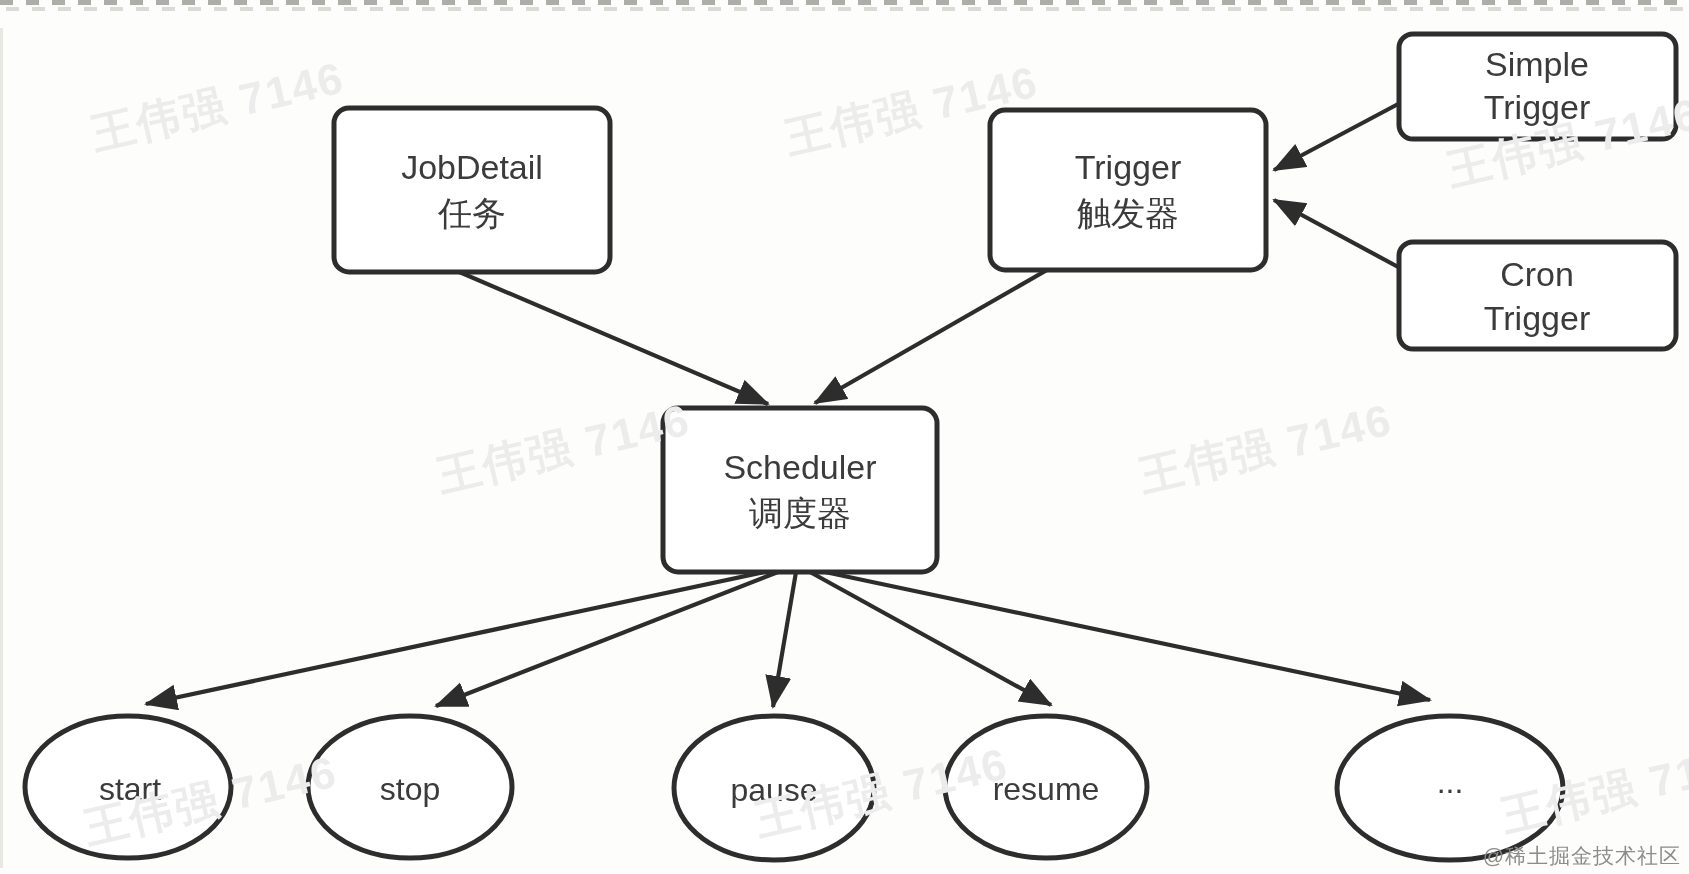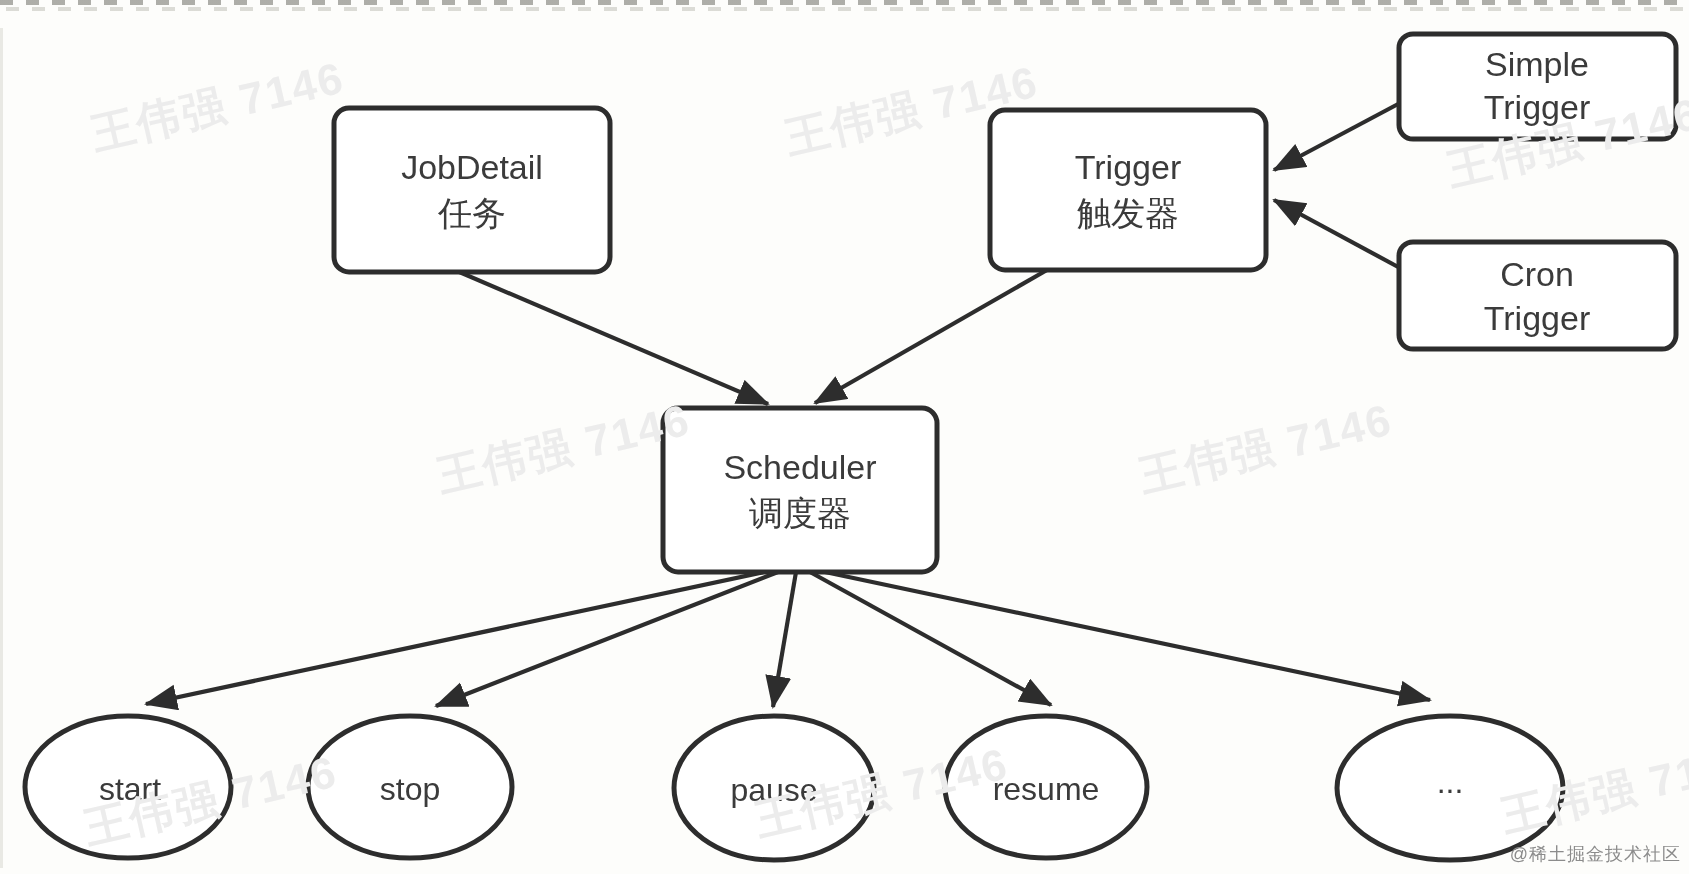--- a/index.html
+++ b/index.html
@@ -78,21 +78,21 @@
     white-space: nowrap;
     transform: rotate(-13deg);
     transform-origin: left center;
     user-select: none;
   }
   .attribution {
     position: absolute;
     right: 8px;
     top: 842px;
     color: var(--attribution);
-    font-size: 18px;
+    font-size: 21px;
     letter-spacing: 1px;
     z-index: 6;
   }
 </style>
 </head>
 <body>
 
 <div class="stage">
 
   <div class="dash-row r1"></div>

